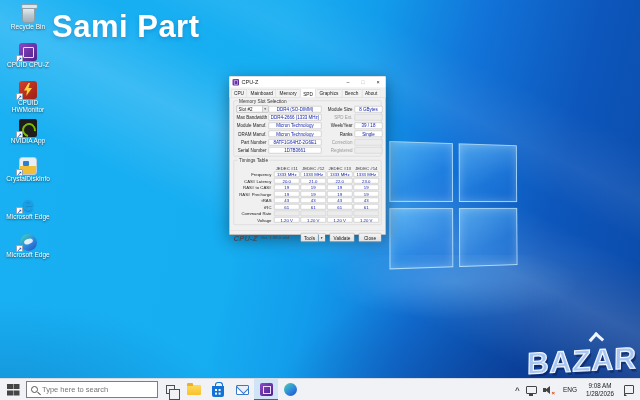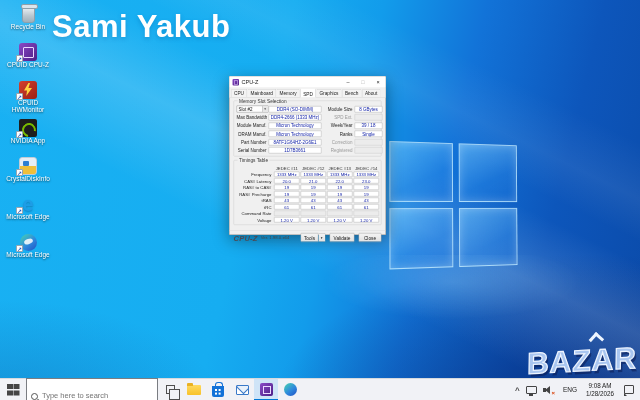--- a/index.html
+++ b/index.html
@@ -110,21 +110,21 @@
   .b-arrow { width:14px; font-size:7px; border-left:none; border-radius:0 2px 2px 0; }
   .b-val { width:50px; margin-left:8px; }
   .b-close { width:46px; margin-left:8px; }
 
   
   .taskbar { position:absolute; left:0; bottom:0; width:640px; height:22px; background:#f1f2f6;
     border-top:1px solid #d7dade; display:flex; align-items:center; z-index:20; }
   .tk-btn { height:22px; display:flex; align-items:center; justify-content:center; }
   .start { width:26px; }
   .t-start { width:5.5px; height:5.5px; background:#454545; box-shadow:6.5px 0 #454545, 0 6.5px #454545, 6.5px 6.5px #454545; margin:-6px 6px 0 0; }
-  .search { width:132px; height:23px; background:#fff; border:1px solid #7a7d82; display:flex; align-items:flex-end; padding:0 4px; }
+  .search { width:132px; height:17px; background:#fff; border:1px solid #7a7d82; display:flex; align-items:center; padding:7px 4px; }
   .glass { width:7px; height:7px; border:1.2px solid #555; border-radius:50%; position:relative; margin-right:4px; flex:none; }
   .glass::after { content:""; position:absolute; left:5px; top:6px; width:4px; height:1.2px; background:#555; transform:rotate(40deg); }
   .search input { border:none; outline:none; width:100%; font-size:7.5px; color:#333; background:transparent; font-family:"Liberation Sans",sans-serif; }
   .appbtn { width:24px; }
   .appbtn.active { background:#cfe4f7; box-shadow:inset 0 -2px 0 #0078d7; }
   .t-tv { width:9px; height:9px; border:1.2px solid #4e4e4e; background:#f1f2f6; position:relative; }
   .t-tv::after { content:""; position:absolute; left:2.5px; top:2.5px; width:9px; height:9px; border:1.2px solid #4e4e4e; background:#f1f2f6; }
   .t-folder { width:14px; height:10px; background:linear-gradient(180deg,#ffd95e,#f8c22a); border-radius:1px; position:relative; }
   .t-folder::before { content:""; position:absolute; left:0; top:-2px; width:6px; height:3px; background:#e9b123; border-radius:1px 1px 0 0; }
   .t-store { width:12px; height:11px; background:#1372d8; border-radius:0 0 2px 2px; position:relative; margin-top:3px; }
@@ -205,21 +205,21 @@
     </div>
     <div class="dicon">
       <div class="art">
           <div class="i-e2"></div>
           <span class="sc">↗</span>
         </div>
       <div class="dlabel">Microsoft Edge</div>
     </div>
   </div>
 
-  <div class="wm-name">Sami Yakub</div>
+  <div class="wm-name">Sami Part</div>
 
   <div class="bazar">
     <div class="bag-handle"></div>
     <span class="bazar-text">BAZAR</span>
   </div>
 
   <div class="window">
     <div class="titlebar">
       <div class="tb-ico"></div>
       <div class="tb-title">CPU-Z</div>

